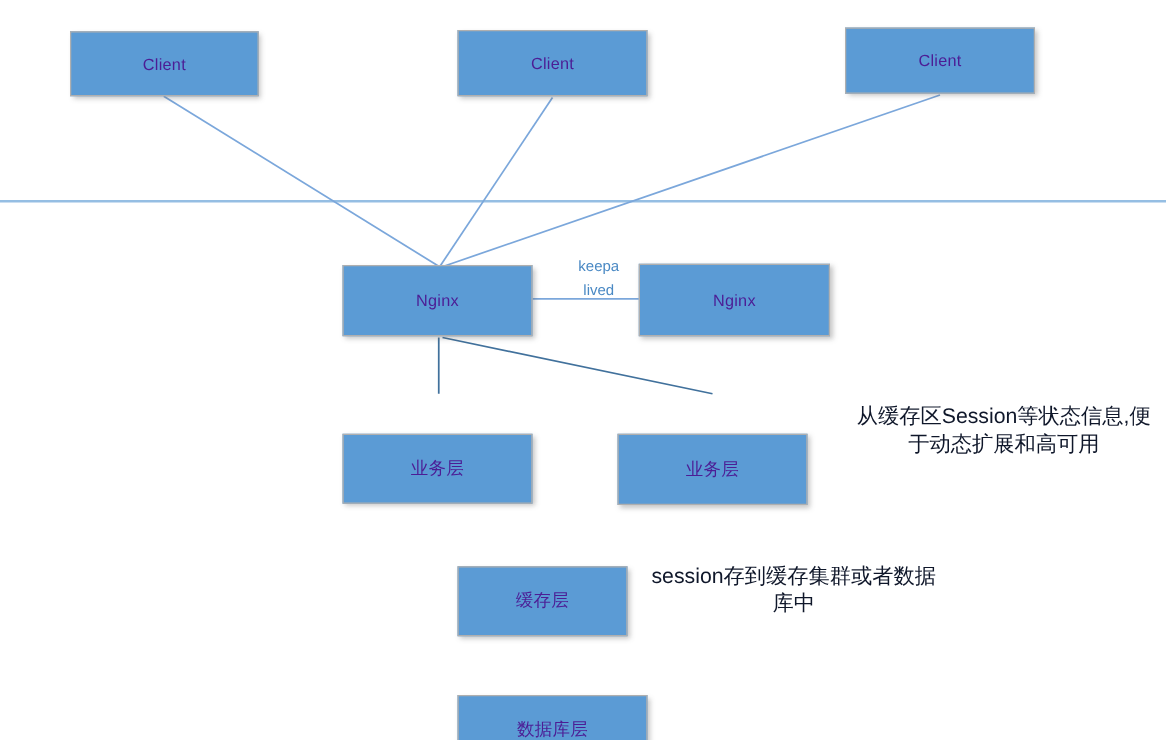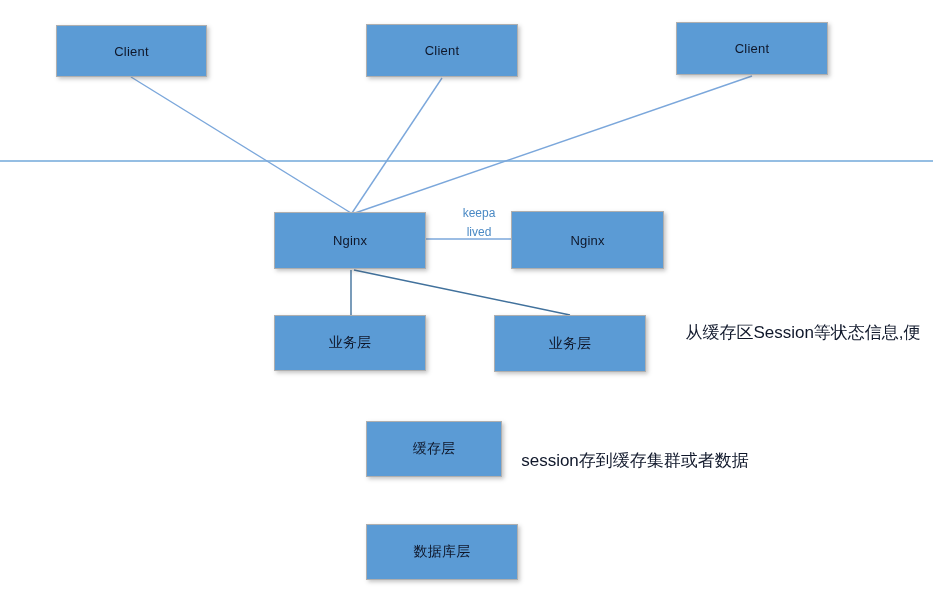--- a/index.html
+++ b/index.html
@@ -22,26 +22,26 @@
     pointer-events: none;
   }
   .node {
     position: absolute;
     background: #5B9BD5;
     border: 1px solid #AFAFAF;
     box-shadow: 2px 2px 4px rgba(90, 90, 90, 0.35);
     display: flex;
     align-items: center;
     justify-content: center;
-    color: #0f172a;
+    color: #4c1d95;
     font-size: 13px;
     box-sizing: border-box;
     letter-spacing: 0.2px;
   }
-  .node.cjk { font-size: 14px; }
+  .node.cjk { font-size: 14px; margin-top: 32px; }
   .keepalived {
     position: absolute;
     left: 437px;
     top: 204px;
     width: 84px;
     text-align: center;
     color: #4A89C4;
     font-size: 12px;
     line-height: 19px;
   }
@@ -90,18 +90,20 @@
       <div class="node cjk" style="left: 366px; top: 524px; width: 152px; height: 56px; text-align: right;">数据库层</div>
     </div>
 
   <div class="keepalived">
     <div>keepa</div>
     <div>lived</div>
   </div>
 
   <div class="annotation annotation-scale">
     <div>从缓存区Session等状态信息,便</div>
+    <div>于动态扩展和高可用</div>
   </div>
 
   <div class="annotation annotation-store">
     <div>session存到缓存集群或者数据</div>
+    <div>库中</div>
   </div>
 </div>
 
 </body></html>

